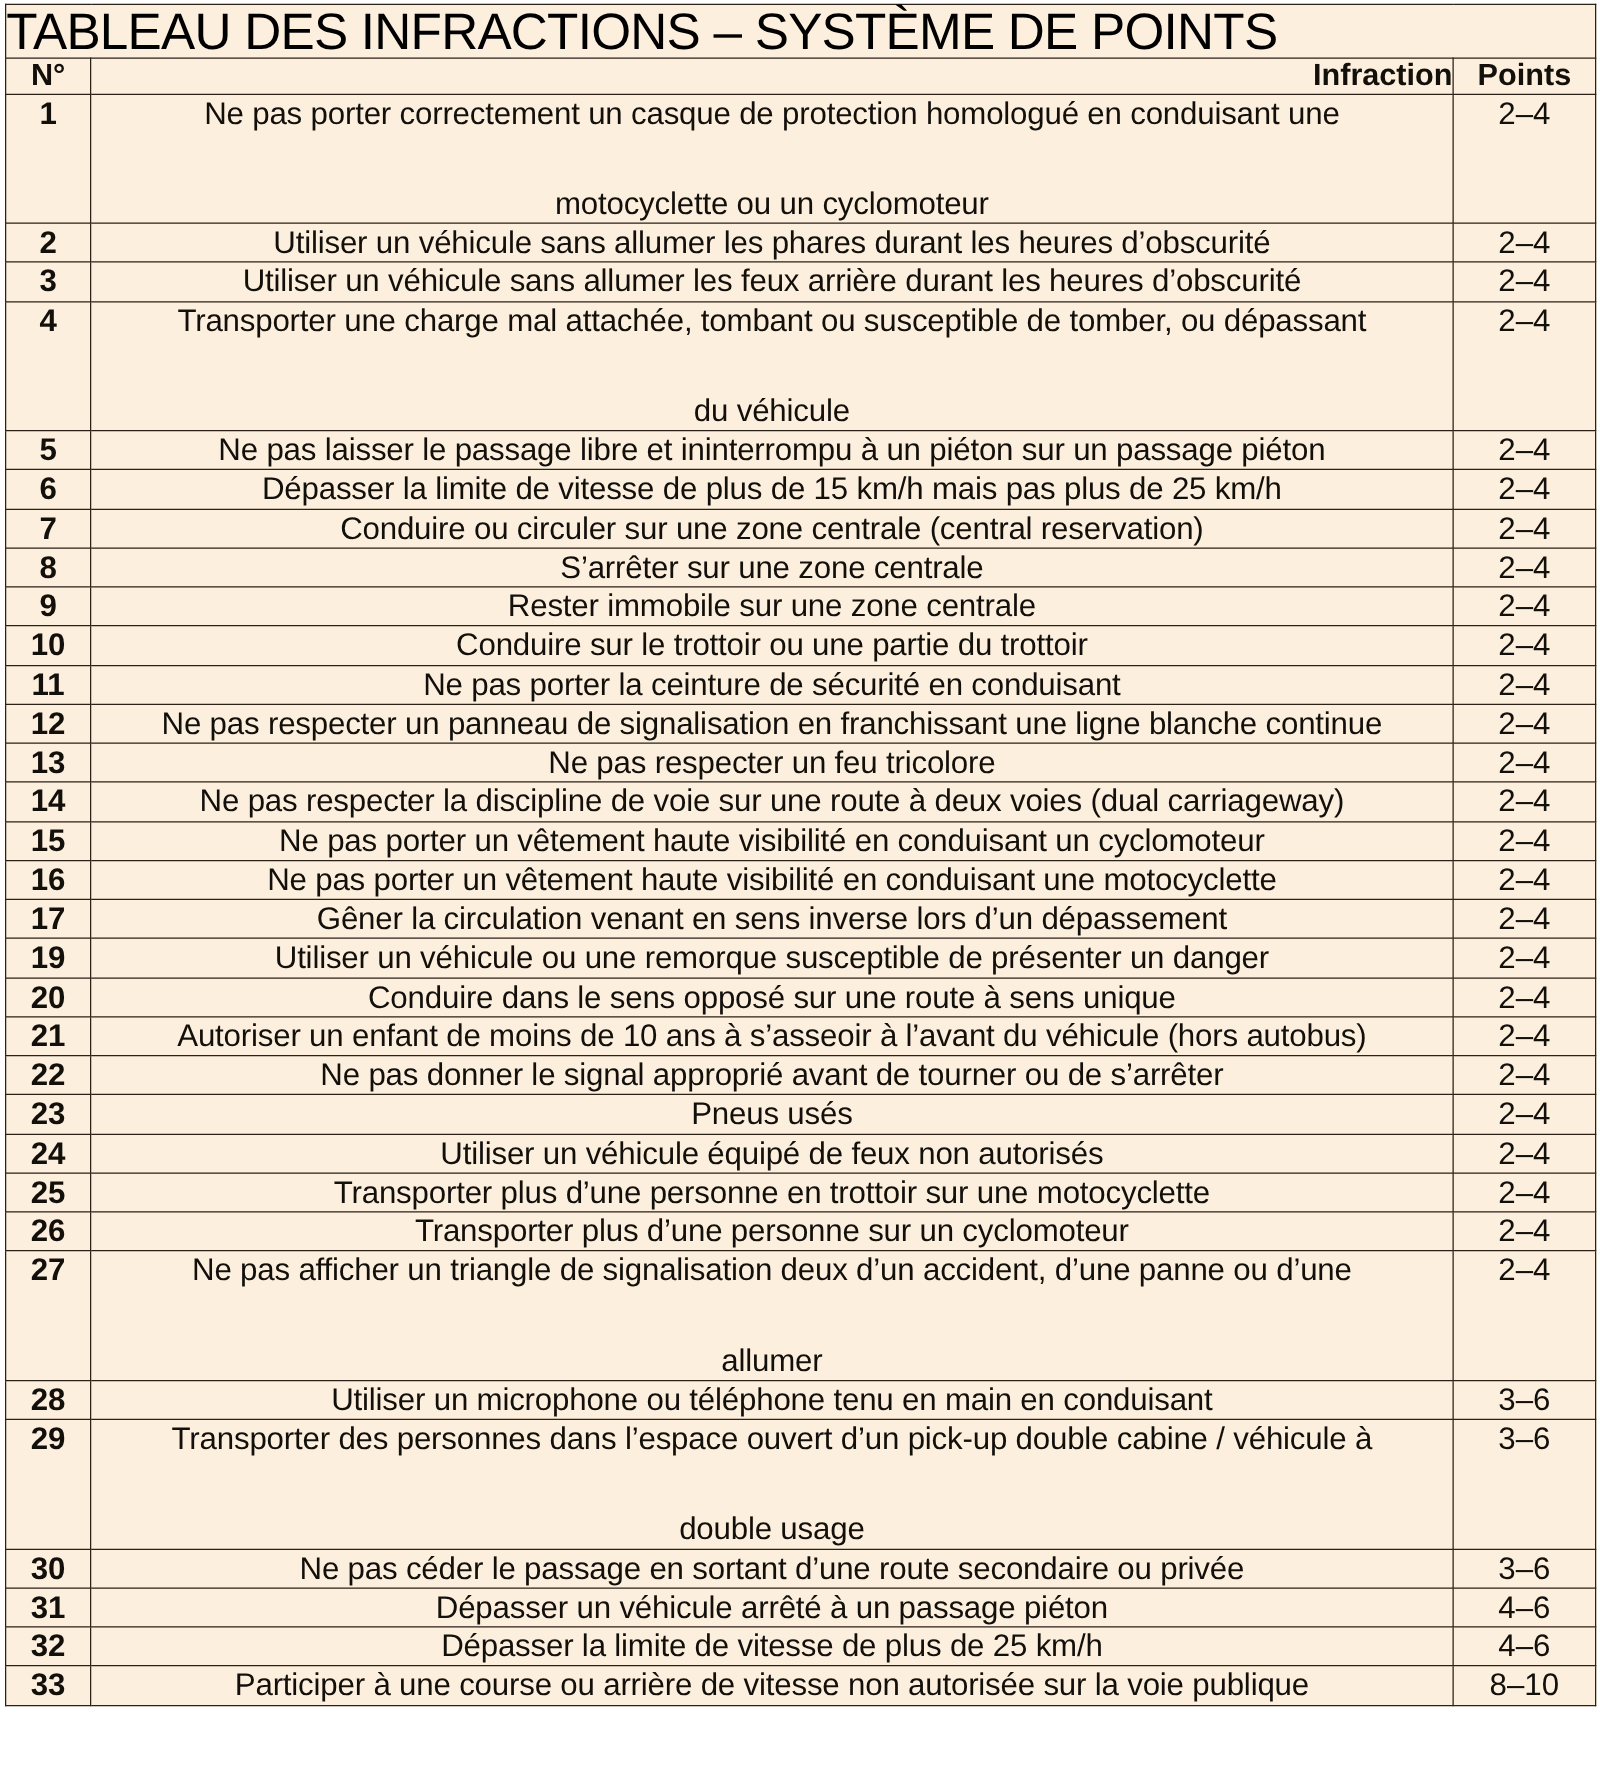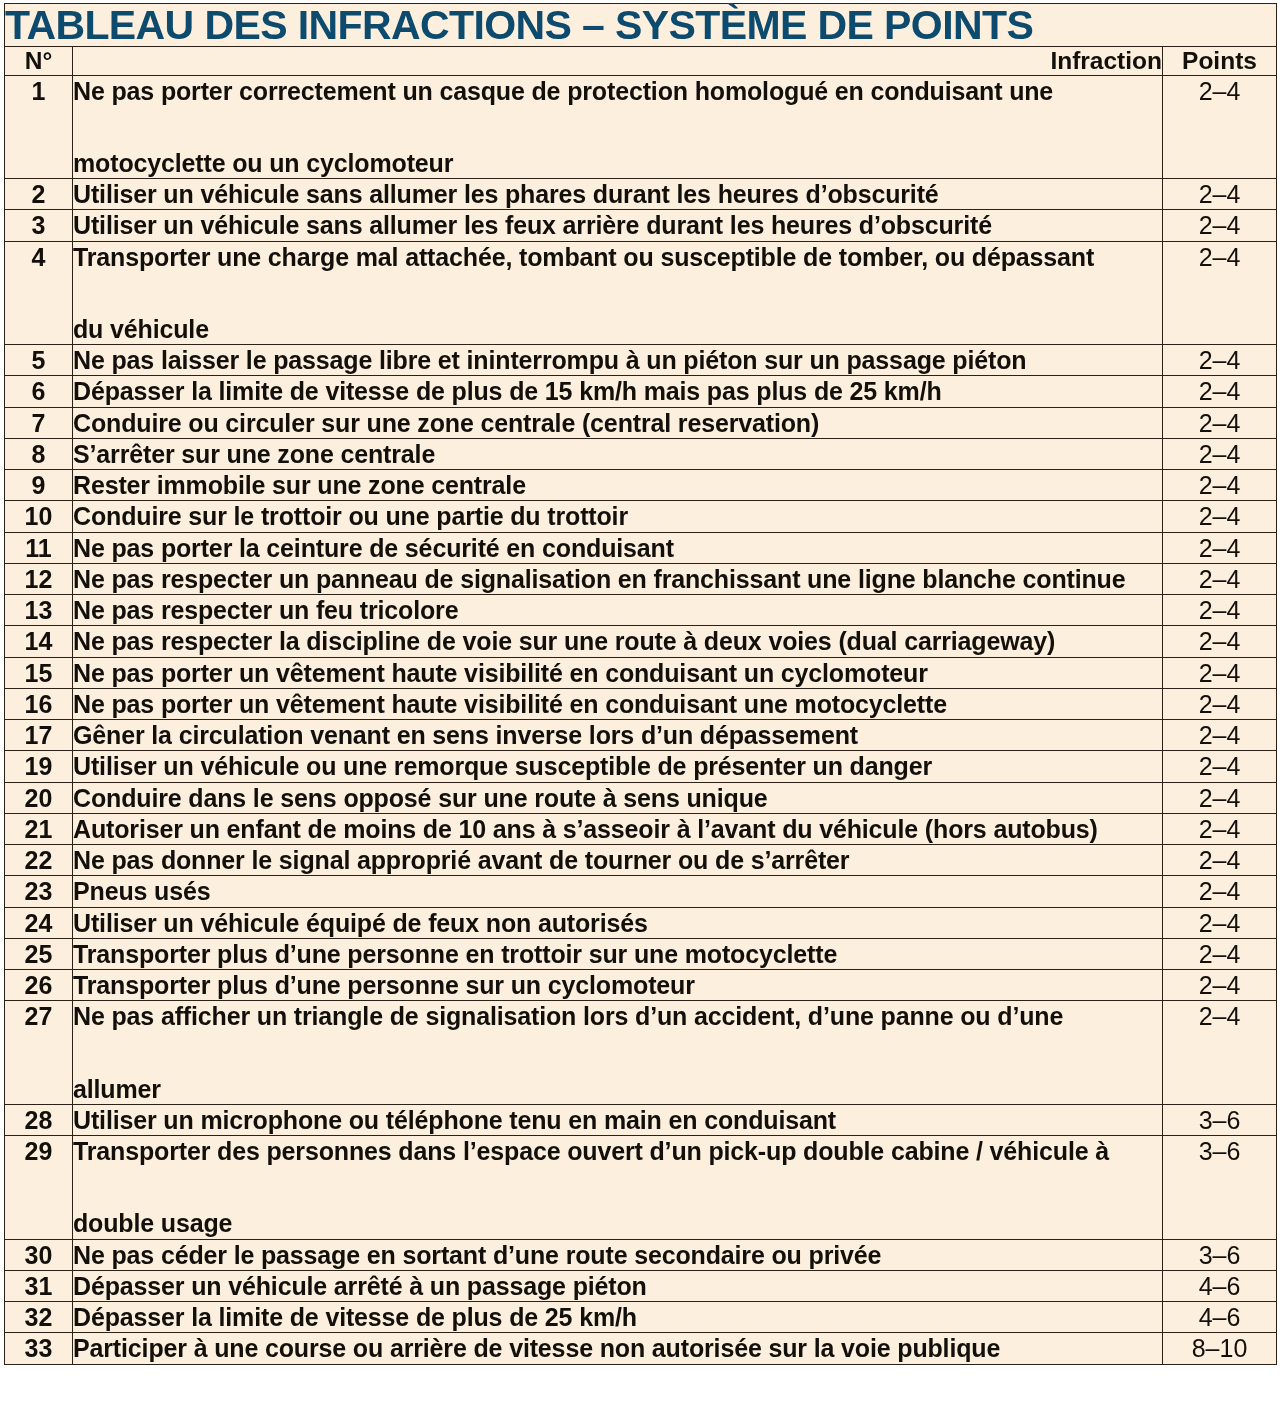--- a/index.html
+++ b/index.html
@@ -39,25 +39,25 @@
     padding: 0;
   }
 
   
   .title-cell {
     padding: 2px 10px 5px 12px;
     border-bottom-width: 1.6px;
   }
   .title-text {
     font-size: 41px;
-    font-weight: 700;
+    font-weight: 400;
     line-height: 1.03;
     letter-spacing: -0.6px;
     white-space: nowrap;
-    color: #0c4a6e;
+    color: #000000;
   }
 
   
   col.c-num    { width: 68px;  }
   col.c-infr   { width: 1090px; }
   col.c-points { width: 114px; }
 
   
   .hdr {
     font-size: 24.5px;
@@ -73,22 +73,22 @@
   .cell-num {
     font-size: 25px;
     font-weight: 700;
     text-align: center;
     line-height: 1.2;
     padding: 4px 0 5px 0;
     white-space: nowrap;
   }
   .cell-infr {
     font-size: 25px;
-    font-weight: 700;
-    text-align: left;
+    font-weight: 400;
+    text-align: center;
     line-height: 1.21;
     padding: 4px 8px 5px 11px;
     letter-spacing: -0.15px;
   }
   .cell-points {
     font-size: 25px;
     font-weight: 400;
     text-align: center;
     line-height: 1.2;
     padding: 4px 0 5px 0;
@@ -238,21 +238,21 @@
           <td class="cell-infr"><span class="line1">Transporter plus d’une personne en trottoir sur une motocyclette</span></td>
           <td class="cell-points">2–4</td>
         </tr>
         <tr>
           <td class="cell-num">26</td>
           <td class="cell-infr"><span class="line1">Transporter plus d’une personne sur un cyclomoteur</span></td>
           <td class="cell-points">2–4</td>
         </tr>
         <tr>
           <td class="cell-num">27</td>
-          <td class="cell-infr"><span class="line1">Ne pas afficher un triangle de signalisation lors d’un accident, d’une panne ou d’une</span><span class="line2">allumer</span></td>
+          <td class="cell-infr"><span class="line1">Ne pas afficher un triangle de signalisation deux d’un accident, d’une panne ou d’une</span><span class="line2">allumer</span></td>
           <td class="cell-points">2–4</td>
         </tr>
         <tr>
           <td class="cell-num">28</td>
           <td class="cell-infr"><span class="line1">Utiliser un microphone ou téléphone tenu en main en conduisant</span></td>
           <td class="cell-points">3–6</td>
         </tr>
         <tr>
           <td class="cell-num">29</td>
           <td class="cell-infr"><span class="line1">Transporter des personnes dans l’espace ouvert d’un pick-up double cabine / véhicule à</span><span class="line2">double usage</span></td>

